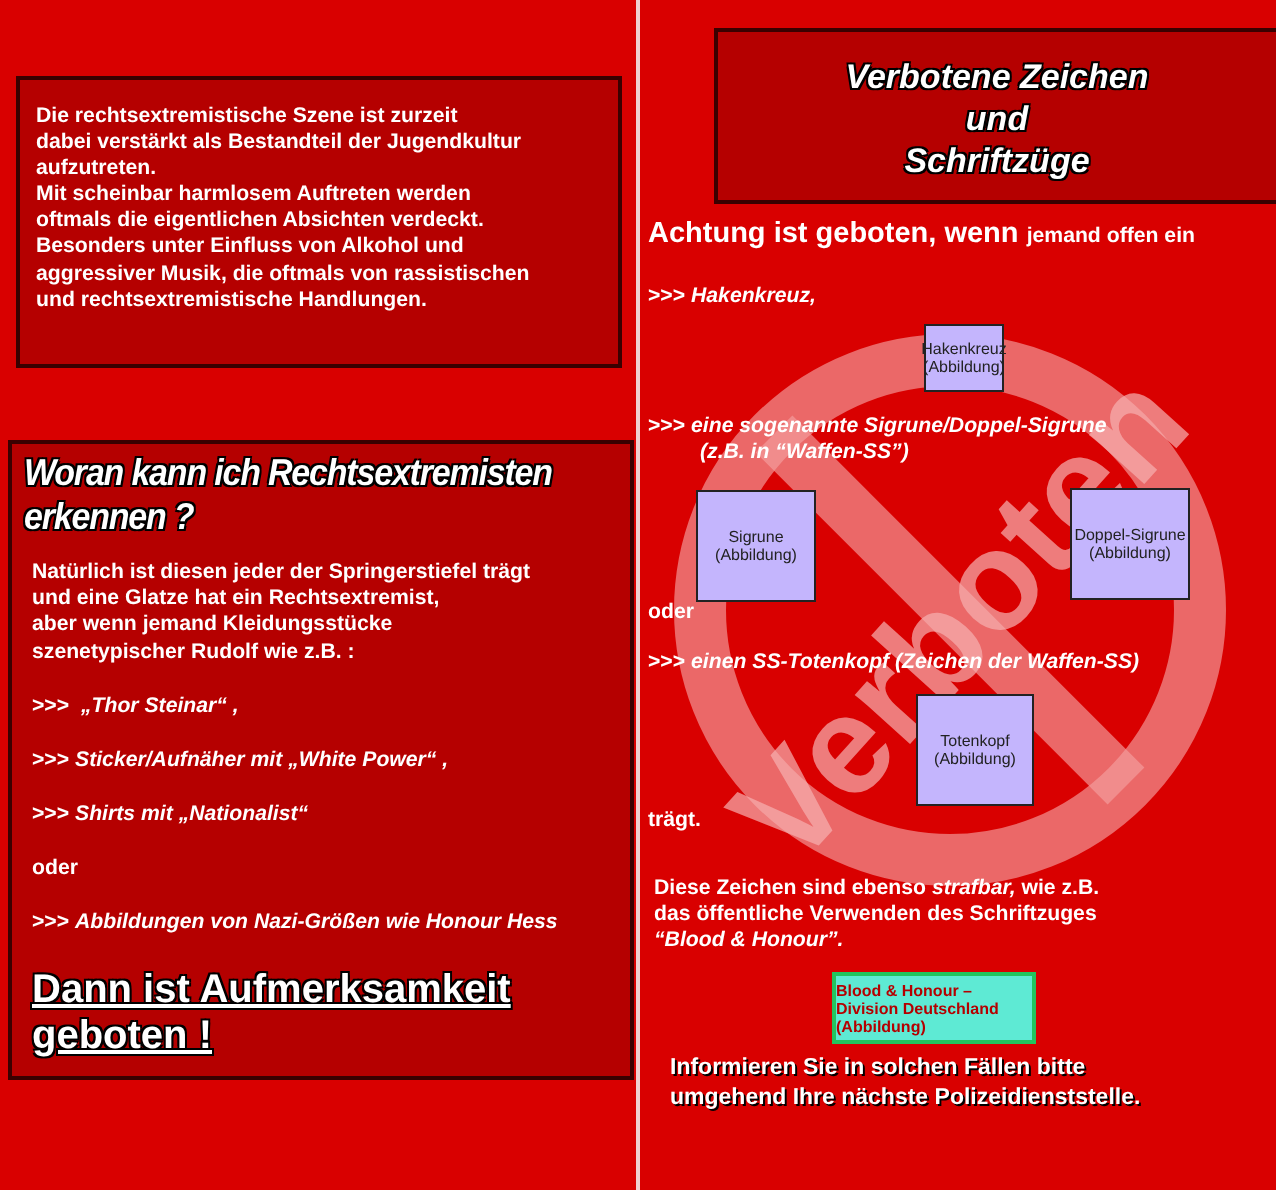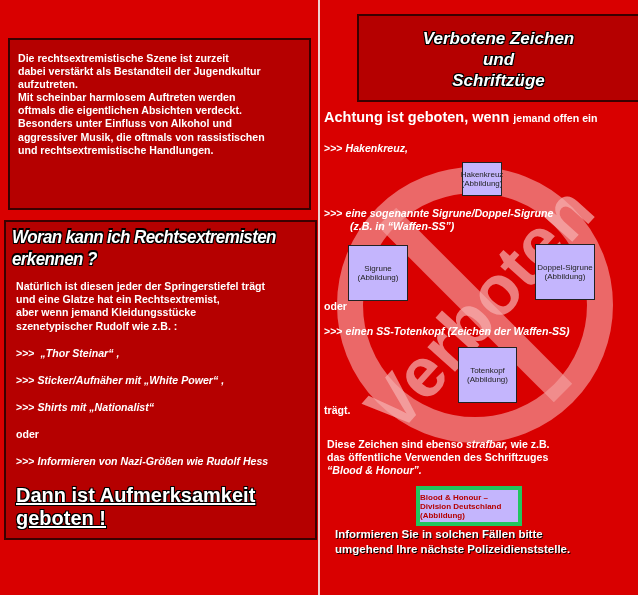--- a/index.html
+++ b/index.html
@@ -1,20 +1,20 @@
 <!DOCTYPE html>
 <html><head>
 <meta charset="utf-8">
 <style>
   html, body { margin:0; padding:0; }
   body { width:638px; height:595px; background:#d90000; position:relative; overflow:hidden;
          font-family:"Liberation Sans", sans-serif; color:#fff; }
   .divider { position:absolute; left:318px; top:0; width:2px; height:595px; background:#f0d0d0; }
   .panel { position:absolute; background:#b50000; border:2px solid #3a0000; box-sizing:border-box; }
-  .p1 { left:8px; top:38px; width:303px; height:172px; padding:12px 8px 6px 8px; }
+  .p1 { left:8px; top:38px; width:303px; height:146px; padding:12px 8px 6px 8px; }
   .p1 p { margin:0; font-weight:bold; font-size:10.6px; line-height:13.1px; }
   .p2 { left:4px; top:220px; width:313px; height:320px; padding:6px 6px; }
   .p2 h2 { margin:0; font-size:17px; font-weight:bold; font-style:italic; letter-spacing:-0.6px;
            transform:scaleY(1.1); text-shadow:1px 1px 0 #000,-1px -1px 0 #000,1px -1px 0 #000,-1px 1px 0 #000; }
   .p2 .intro { margin:12px 0 0 4px; font-weight:bold; font-size:10.6px; line-height:13.2px; }
   .p2 .item { margin:14px 0 0 4px; font-weight:bold; font-size:10.6px; line-height:13px; }
   .p2 .item i { font-style:italic; }
   .p2 .outro { margin:14px 0 0 4px; font-weight:bold; font-size:10.6px; line-height:13.2px; }
   .p2 .callout { margin:16px 0 0 4px; font-weight:bold; font-size:20px;
                  text-shadow:1px 1px 0 #000,-1px -1px 0 #000,1px -1px 0 #000,-1px 1px 0 #000;text-decoration:underline; }
@@ -22,21 +22,21 @@
                border:2px solid #3a0000; box-sizing:border-box; text-align:center; padding-top:12px; }
   .title-box div { font-size:17px; font-weight:bold; font-style:italic; line-height:21px;
                    text-shadow:1px 1px 0 #000,-1px -1px 0 #000,1px -1px 0 #000,-1px 1px 0 #000; }
   .watermark { position:absolute; left:330px; top:160px; width:290px; height:290px; pointer-events:none; }
   .rt { position:absolute; font-weight:bold; font-size:10.6px; line-height:13px; }
   .rt i { font-style:italic; }
   .achtung { left:324px; top:111px; font-size:14.5px; }
   .achtung small { font-size:10.6px;margin-top:20px; }
   .sym { position:absolute; background:#c4b5fd; border:1px solid #222; color:#222; font-size:8px;
          display:flex; align-items:center; justify-content:center; text-align:center; font-weight:normal; }
-  .bh { position:absolute; left:416px; top:486px; width:98px; height:32px; background:#c4b5fd; border:4px solid #22c55e;
+  .bh { position:absolute; left:416px; top:486px; width:98px; height:32px; background:#5eead4; border:2px solid #22c55e;
         color:#b50000; font-size:8px; font-weight:bold; display:flex; align-items:center; justify-content:center; }
   .final { position:absolute; left:335px; top:527px; font-weight:bold; font-size:11.5px; line-height:15px;
            text-shadow:1px 1px 0 #000; }
 </style>
 </head>
 <body>
 
 <div class="divider"></div>
 
 <div class="panel p1">
@@ -55,21 +55,21 @@
   <div class="intro">
     <div>Natürlich ist diesen jeder der Springerstiefel trägt</div>
     <div>und eine Glatze hat ein Rechtsextremist,</div>
     <div>aber wenn jemand Kleidungsstücke</div>
     <div>szenetypischer Rudolf wie z.B. :</div>
   </div>
   <div class="item"><span>&gt;&gt;&gt;</span>&nbsp;&nbsp;<i>„Thor Steinar“ ,</i></div>
   <div class="item"><span>&gt;&gt;&gt;</span> <i>Sticker/Aufnäher mit „White Power“ ,</i></div>
   <div class="item"><span>&gt;&gt;&gt;</span> <i>Shirts mit „Nationalist“</i></div>
   <div class="item"><span>oder</span></div>
-  <div class="item"><span>&gt;&gt;&gt;</span> <i>Informieren von Nazi-Größen wie Rudolf  Hess</i></div>
+  <div class="item"><span>&gt;&gt;&gt;</span> <i>Abbildungen von Nazi-Größen wie Honour  Hess</i></div>
   <div class="callout">Dann ist Aufmerksamkeit geboten !</div>
 </div>
 
 <svg class="watermark" viewBox="0 0 290 290">
   <circle cx="145" cy="145" r="125" fill="none" stroke="#f4a0a0" stroke-opacity="0.65" stroke-width="26"></circle>
   <line x1="57" y1="57" x2="233" y2="233" stroke="#f4a0a0" stroke-opacity="0.65" stroke-width="26"></line>
   <text x="145" y="175" text-anchor="middle" transform="rotate(-48 145 145)" font-family="Liberation Sans, sans-serif" font-weight="bold" font-size="70" fill="#f6b0b0" fill-opacity="0.7">Verboten</text>
 </svg>
 
 <div class="title-box">

